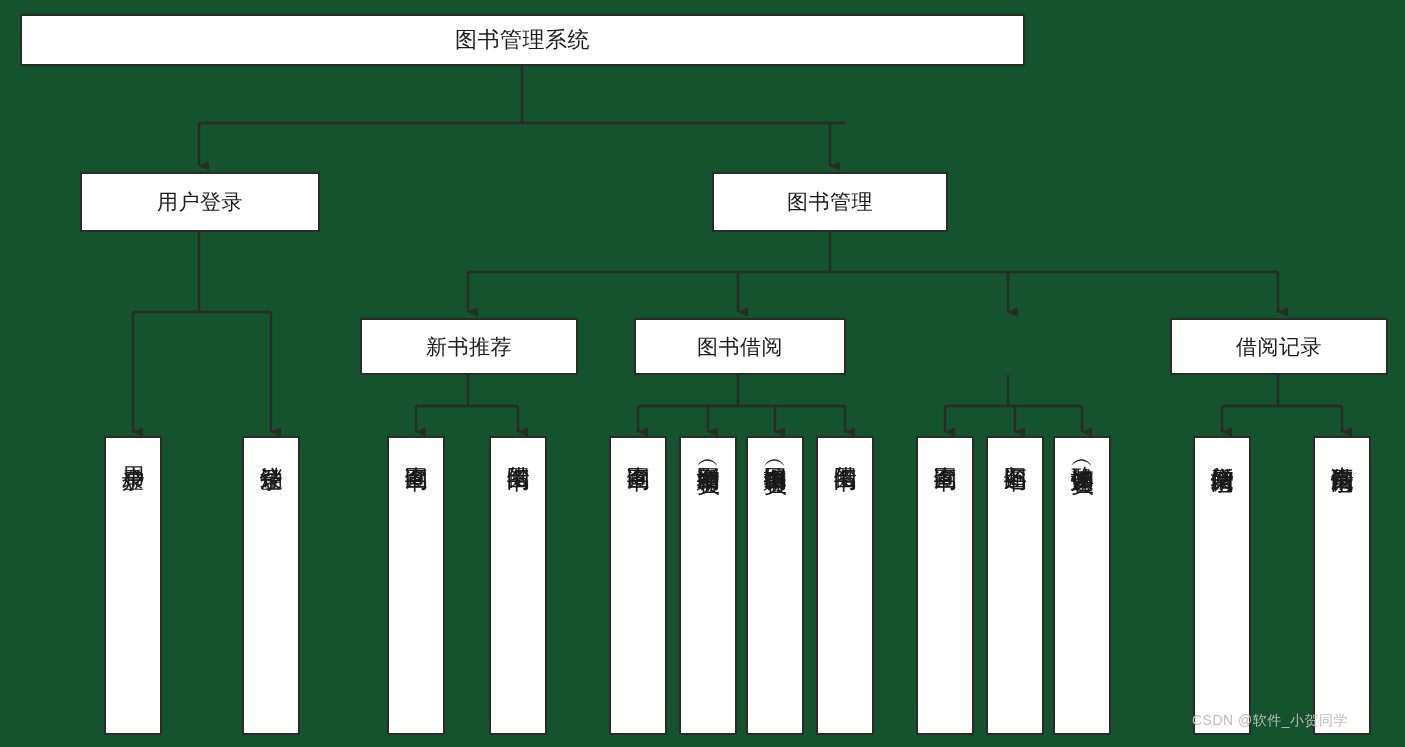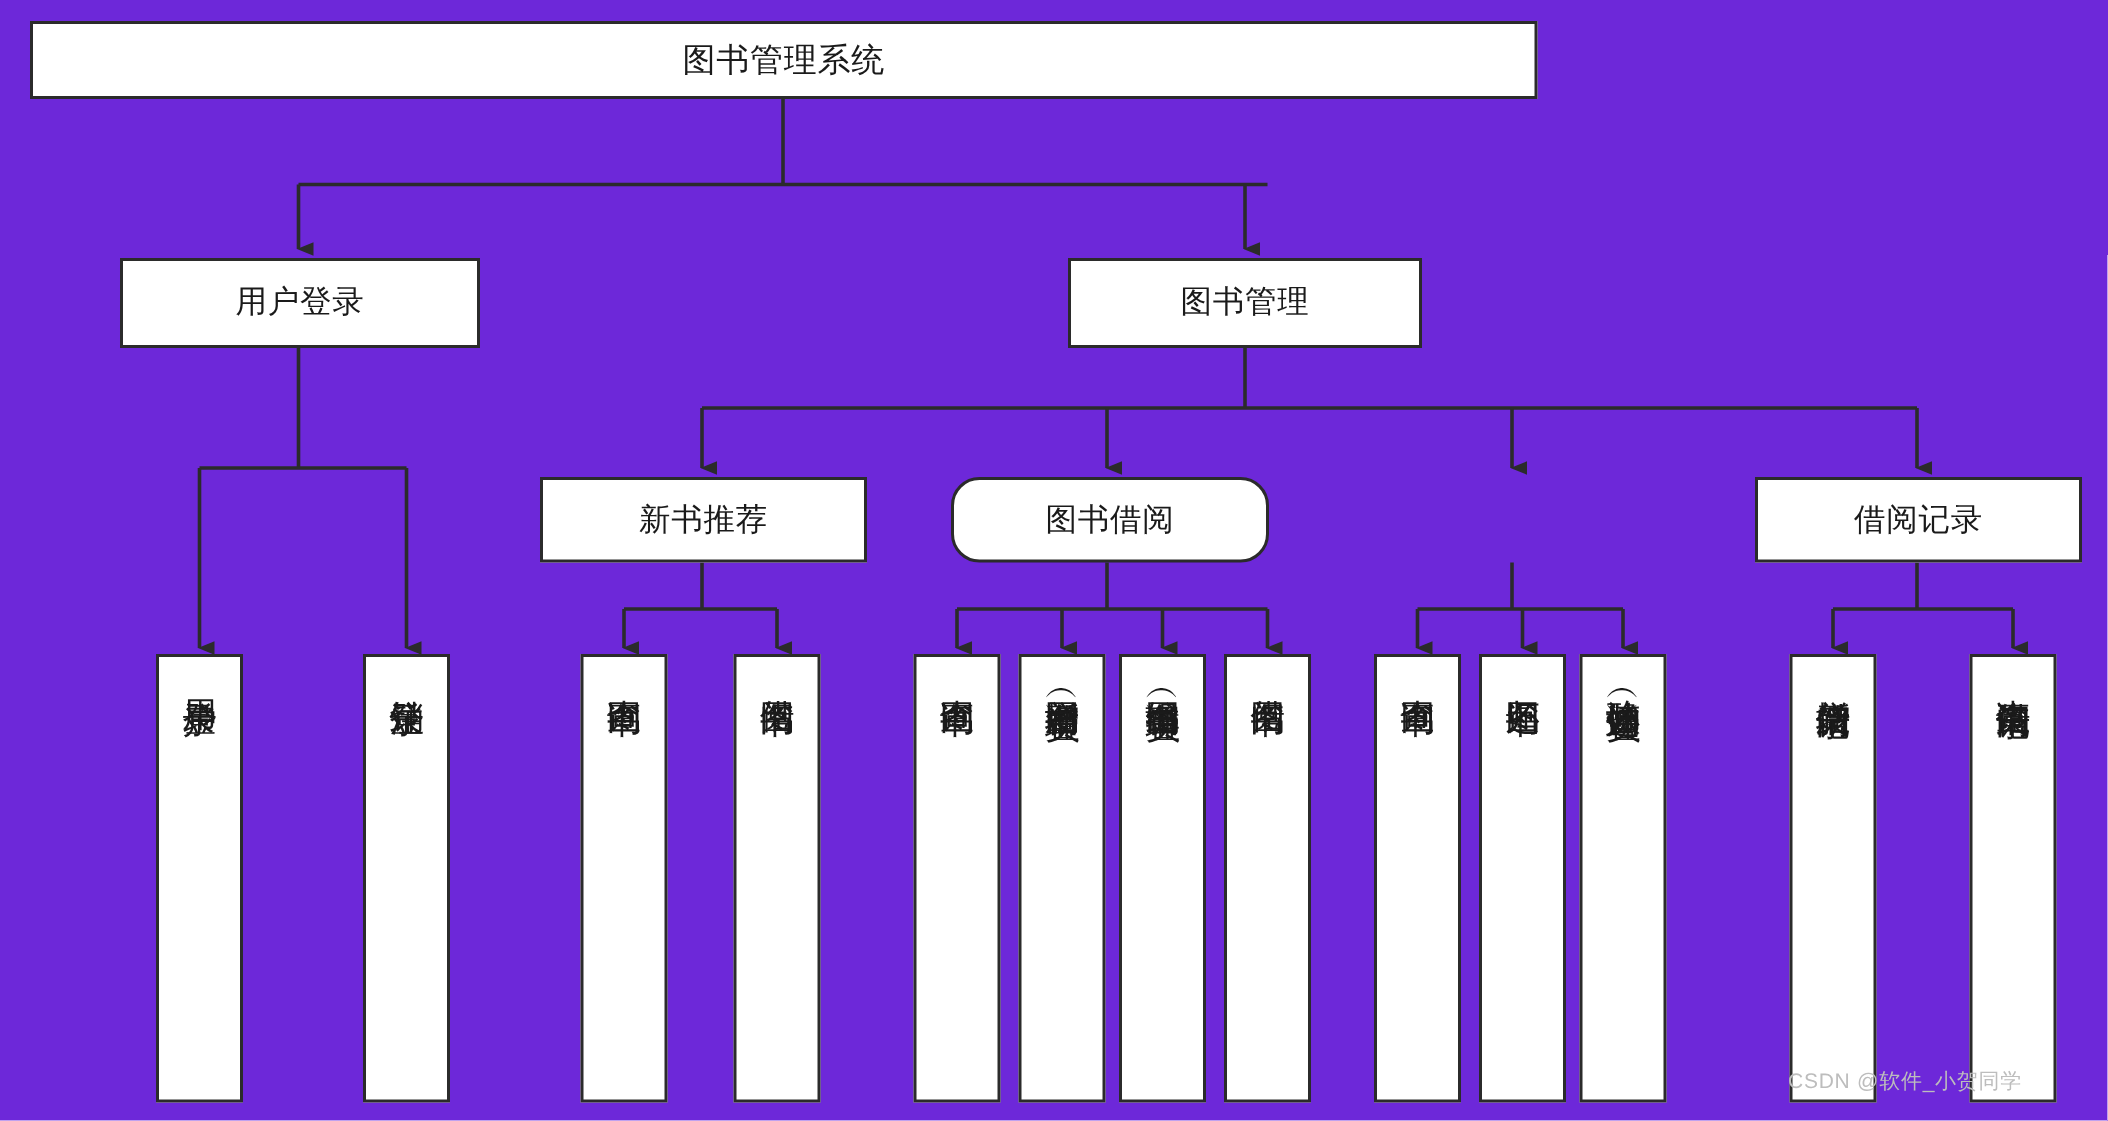--- a/index.html
+++ b/index.html
@@ -8,21 +8,21 @@
     padding: 0;
     background: #ffffff;
   }
   body {
     font-family: "Liberation Sans", "DejaVu Sans", sans-serif;
   }
   #diagram-root {
     position: relative;
     width: 1405px;
     height: 747px;
-    background: #6d28d9;
+    background: #14532d;
     overflow: hidden;
   }
   #edges-layer {
     position: absolute;
     left: 0;
     top: 0;
     width: 1405px;
     height: 747px;
     pointer-events: none;
   }
@@ -132,21 +132,21 @@
   <div class="node horiz" style="left:80px; top:172px; width:240px; height:60px;">
     <span class="node-label">用户登录</span>
   </div>
   <div class="node horiz" style="left:360px; top:318px; width:218px; height:57px;">
     <span class="node-label">新书推荐</span>
   </div>
 
   <div class="node horiz" style="left:712px; top:172px; width:236px; height:60px;">
     <span class="node-label">图书管理</span>
   </div>
-  <div class="node horiz" style="left:634px; top:318px; width:212px; height:57px;border-radius:19px;">
+  <div class="node horiz" style="left:634px; top:318px; width:212px; height:57px;">
     <span class="node-label">图书借阅</span>
   </div>
   <div class="node horiz" style="left:1170px; top:318px; width:218px; height:57px;">
     <span class="node-label">借阅记录</span>
   </div>
 
   <div class="node vert" style="left:104px; top:436px; width:58px; height:299px;">
     <span class="node-label">用户登录</span>
   </div>
   <div class="node vert" style="left:242px; top:436px; width:58px; height:299px;">

